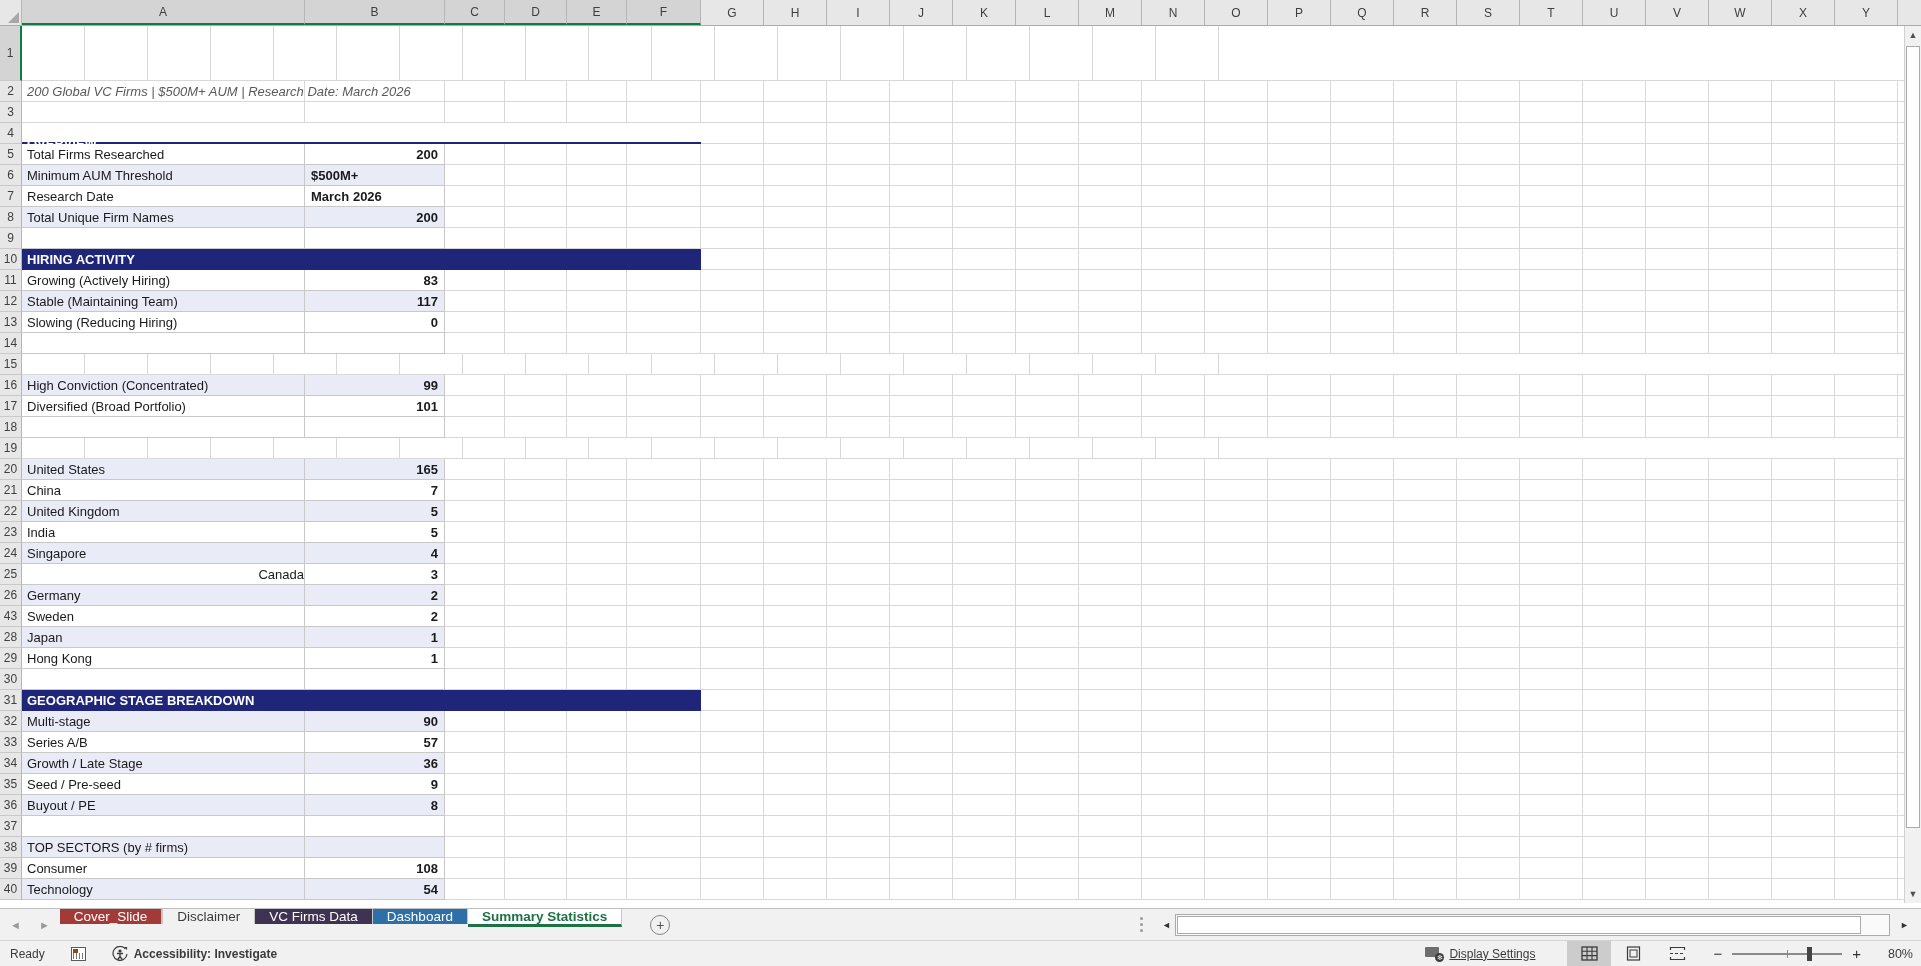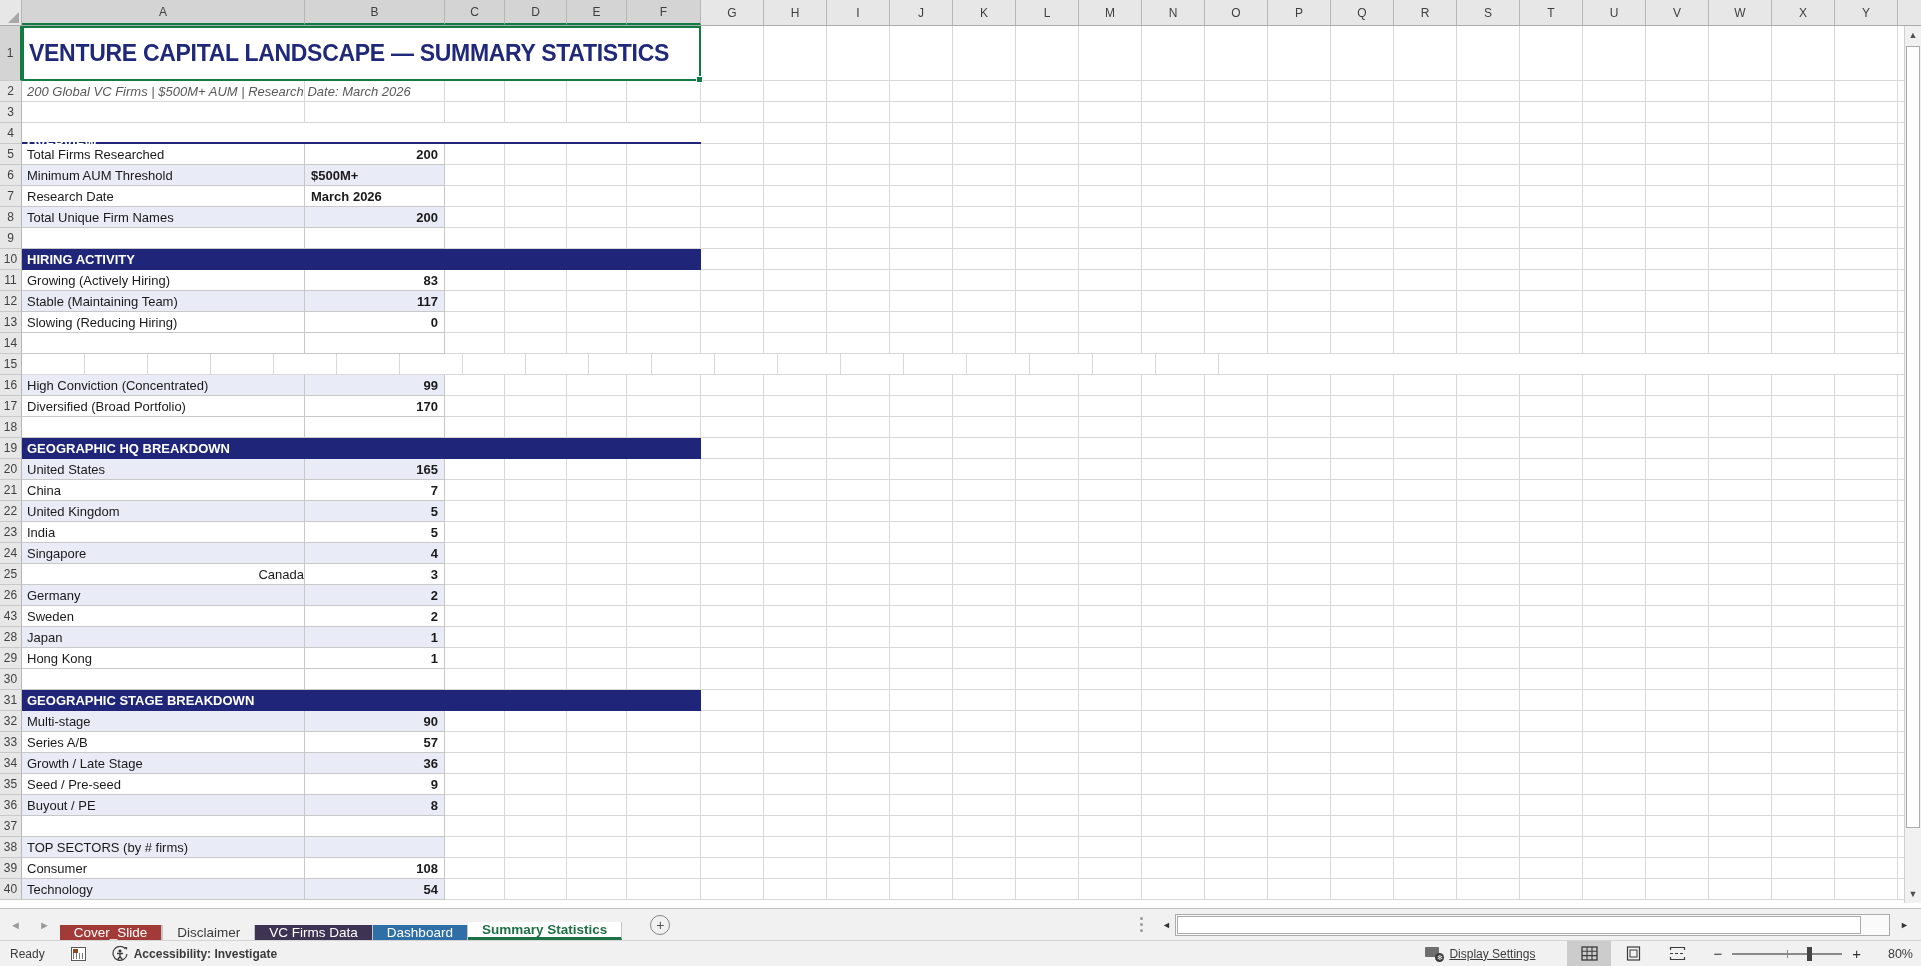--- a/index.html
+++ b/index.html
@@ -60,21 +60,21 @@
     font-size:9px; color:#505050; background:#F1F1F1; }
   .v-track { flex:1 1 auto; width:100%; position:relative; }
   .v-thumb { position:absolute; top:2px; left:1px; right:1px; height:93%;
     background:#FFFFFF; border:1px solid #ABABAB; }
 
   
   .tabbar { position:absolute; left:0; top:908px; width:1921px; height:32px;
     background:#F1F1F1; border-top:1px solid #BFBFBF; display:flex; align-items:stretch; }
   .tab-nav { display:flex; align-items:center; padding:0 10px; gap:18px; }
   .tab-nav-arrow { color:#9A9A9A; font-size:11px; }
-  .tabs { display:flex; align-items:flex-end; }
+  .tabs { display:flex; align-items:flex-start; }
   .tab { display:flex; align-items:center; padding:0 14px; font-size:13.5px;
     border-right:1px solid #C6C6C6; cursor:default; white-space:nowrap; }
   .tab.plain { color:#3b3b3b; border-left:1px solid #C6C6C6; }
   .tab.active { font-weight:bold; border-bottom:3px solid #1E7145; border-right:1px solid #C6C6C6; }
   .add-sheet { display:flex; align-items:center; justify-content:center; margin-left:28px; }
   .add-circle { width:20px; height:20px; border:1px solid #868686; border-radius:50%;
     display:flex; align-items:center; justify-content:center; font-size:14px; color:#555; }
   .tab-splitter { position:absolute; left:1140px; top:0; height:100%; display:flex;
     flex-direction:column; justify-content:center; gap:3px; }
   .tab-splitter i { width:3px; height:3px; background:#9a9a9a; border-radius:50%; display:block; }
@@ -143,24 +143,20 @@
       <div class="col-h" style="width: 63px; flex-basis: 63px;">V</div>
       <div class="col-h" style="width: 63px; flex-basis: 63px;">W</div>
       <div class="col-h" style="width: 63px; flex-basis: 63px;">X</div>
       <div class="col-h" style="width: 63px; flex-basis: 63px;">Y</div>
       <div class="col-filler"></div>
     </div>
 
   <div class="grid" id="grid">
       <div class="row title-row">
         <div class="row-h sel">1</div>
-        <div class="title-merged" style="width: 679px; flex-basis: 679px;">
-          <span>VENTURE CAPITAL LANDSCAPE — SUMMARY STATISTICS</span>
-          <div class="fill-handle"></div>
-        </div>
         <div class="cell" style="width: 63px; flex-basis: 63px;"></div>
         <div class="cell" style="width: 63px; flex-basis: 63px;"></div>
         <div class="cell" style="width: 63px; flex-basis: 63px;"></div>
         <div class="cell" style="width: 63px; flex-basis: 63px;"></div>
         <div class="cell" style="width: 63px; flex-basis: 63px;"></div>
         <div class="cell" style="width: 63px; flex-basis: 63px;"></div>
         <div class="cell" style="width: 63px; flex-basis: 63px;"></div>
         <div class="cell" style="width: 63px; flex-basis: 63px;"></div>
         <div class="cell" style="width: 63px; flex-basis: 63px;"></div>
         <div class="cell" style="width: 63px; flex-basis: 63px;"></div>
@@ -627,21 +623,21 @@
         <div class="cell" style="width: 63px; flex-basis: 63px;"></div>
         <div class="cell" style="width: 63px; flex-basis: 63px;"></div>
         <div class="cell-filler"></div>
       </div>
       <div class="row">
         <div class="row-h">17</div>
         <div class="cell a-cell tablecell" style="width: 283px; flex-basis: 283px;">
           <span>Diversified (Broad Portfolio)</span>
         </div>
         <div class="cell tablecell b-val right" style="width: 140px; flex-basis: 140px;">
-          <span>170</span>
+          <span>101</span>
         </div>
         <div class="cell" style="width: 60px; flex-basis: 60px;"></div>
         <div class="cell" style="width: 62px; flex-basis: 62px;"></div>
         <div class="cell" style="width: 60px; flex-basis: 60px;"></div>
         <div class="cell" style="width: 74px; flex-basis: 74px;"></div>
         <div class="cell" style="width: 63px; flex-basis: 63px;"></div>
         <div class="cell" style="width: 63px; flex-basis: 63px;"></div>
         <div class="cell" style="width: 63px; flex-basis: 63px;"></div>
         <div class="cell" style="width: 63px; flex-basis: 63px;"></div>
         <div class="cell" style="width: 63px; flex-basis: 63px;"></div>
@@ -685,21 +681,20 @@
         <div class="cell" style="width: 63px; flex-basis: 63px;"></div>
         <div class="cell" style="width: 63px; flex-basis: 63px;"></div>
         <div class="cell" style="width: 63px; flex-basis: 63px;"></div>
         <div class="cell" style="width: 63px; flex-basis: 63px;"></div>
         <div class="cell" style="width: 63px; flex-basis: 63px;"></div>
         <div class="cell" style="width: 63px; flex-basis: 63px;"></div>
         <div class="cell-filler"></div>
       </div>
       <div class="row">
         <div class="row-h">19</div>
-        <div class="section-band" style="width: 679px; flex-basis: 679px;">GEOGRAPHIC HQ BREAKDOWN</div>
         <div class="cell" style="width: 63px; flex-basis: 63px;"></div>
         <div class="cell" style="width: 63px; flex-basis: 63px;"></div>
         <div class="cell" style="width: 63px; flex-basis: 63px;"></div>
         <div class="cell" style="width: 63px; flex-basis: 63px;"></div>
         <div class="cell" style="width: 63px; flex-basis: 63px;"></div>
         <div class="cell" style="width: 63px; flex-basis: 63px;"></div>
         <div class="cell" style="width: 63px; flex-basis: 63px;"></div>
         <div class="cell" style="width: 63px; flex-basis: 63px;"></div>
         <div class="cell" style="width: 63px; flex-basis: 63px;"></div>
         <div class="cell" style="width: 63px; flex-basis: 63px;"></div>

